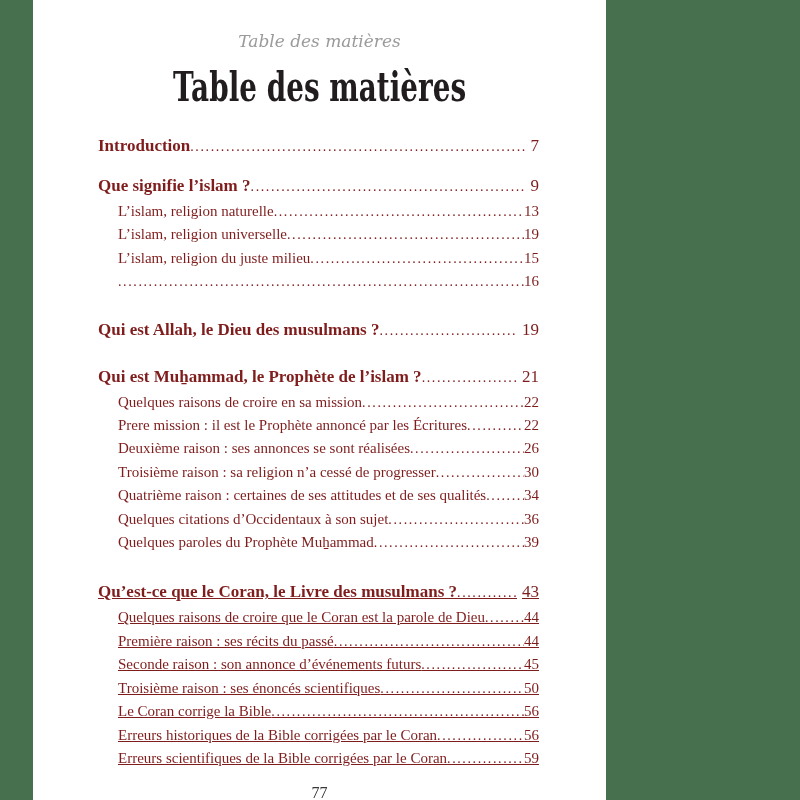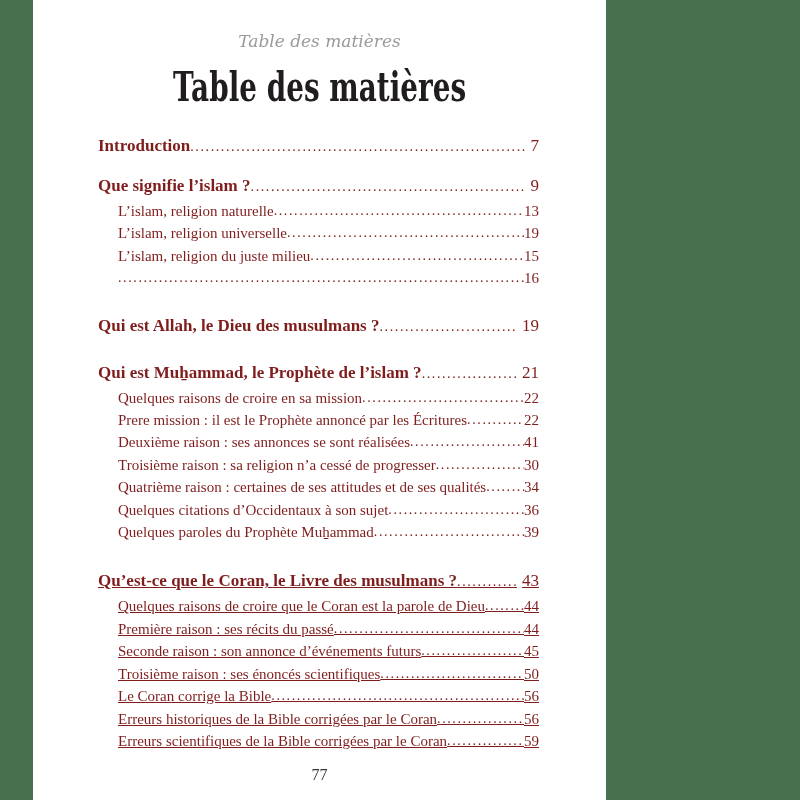--- a/index.html
+++ b/index.html
@@ -60,21 +60,20 @@
   }
   .toc-heading-row {
     font-weight: bold;
     font-size: 17px;
     line-height: 26px;
   }
   .toc-sub-row {
     font-size: 15px;
     line-height: 22.4px;
     padding-left: 20px;
-    align-items: center;
   }
   .toc-label { white-space: nowrap; flex: 0 0 auto; }
   .leader {
     flex: 1 1 auto;
     overflow: hidden;
     white-space: nowrap;
     min-width: 8px;
     font-weight: normal;
     font-size: 14px;
   }
@@ -154,21 +153,21 @@
             <span class="toc-page">22</span>
           </div>
           <div class="toc-row toc-sub-row">
             <span class="toc-label">Prere mission : il est le Prophète annoncé par les Écritures</span>
             <span class="leader"></span>
             <span class="toc-page">22</span>
           </div>
           <div class="toc-row toc-sub-row">
             <span class="toc-label">Deuxième raison : ses annonces se sont réalisées</span>
             <span class="leader"></span>
-            <span class="toc-page">41</span>
+            <span class="toc-page">26</span>
           </div>
           <div class="toc-row toc-sub-row">
             <span class="toc-label">Troisième raison : sa religion n’a cessé de progresser</span>
             <span class="leader"></span>
             <span class="toc-page">30</span>
           </div>
           <div class="toc-row toc-sub-row">
             <span class="toc-label">Quatrième raison : certaines de ses attitudes et de ses qualités</span>
             <span class="leader"></span>
             <span class="toc-page">34</span>

